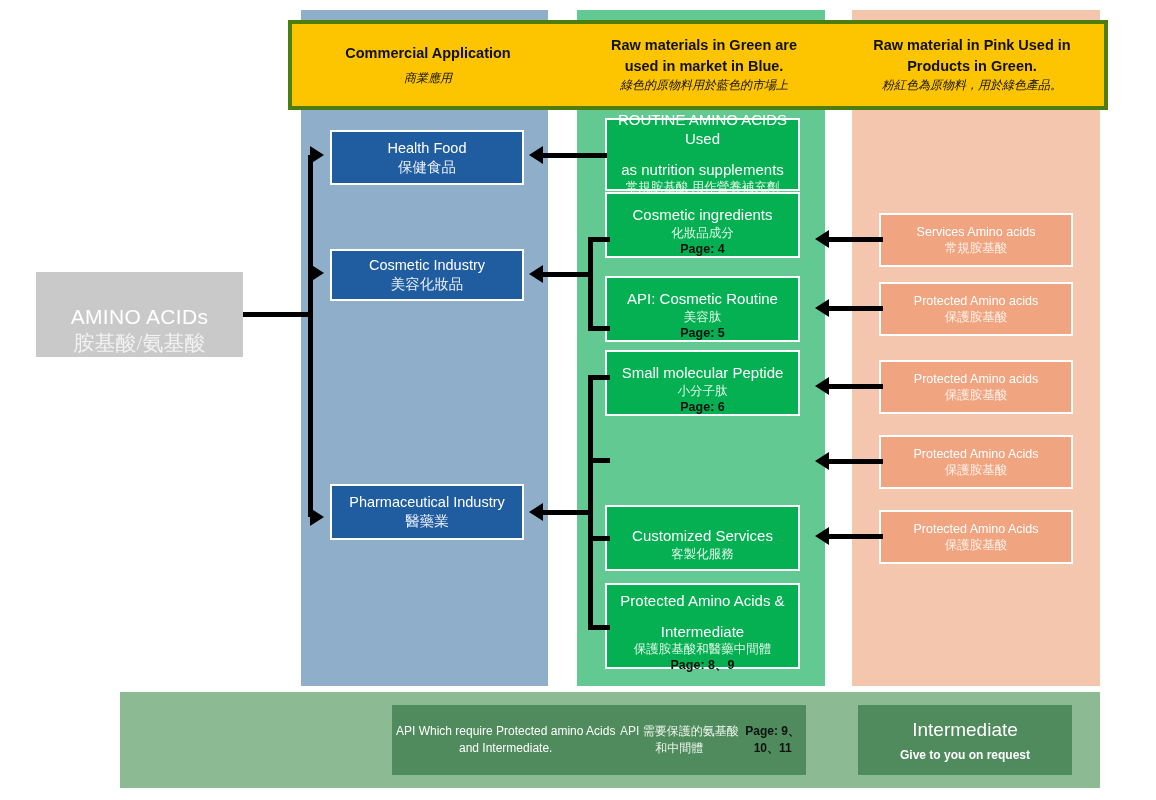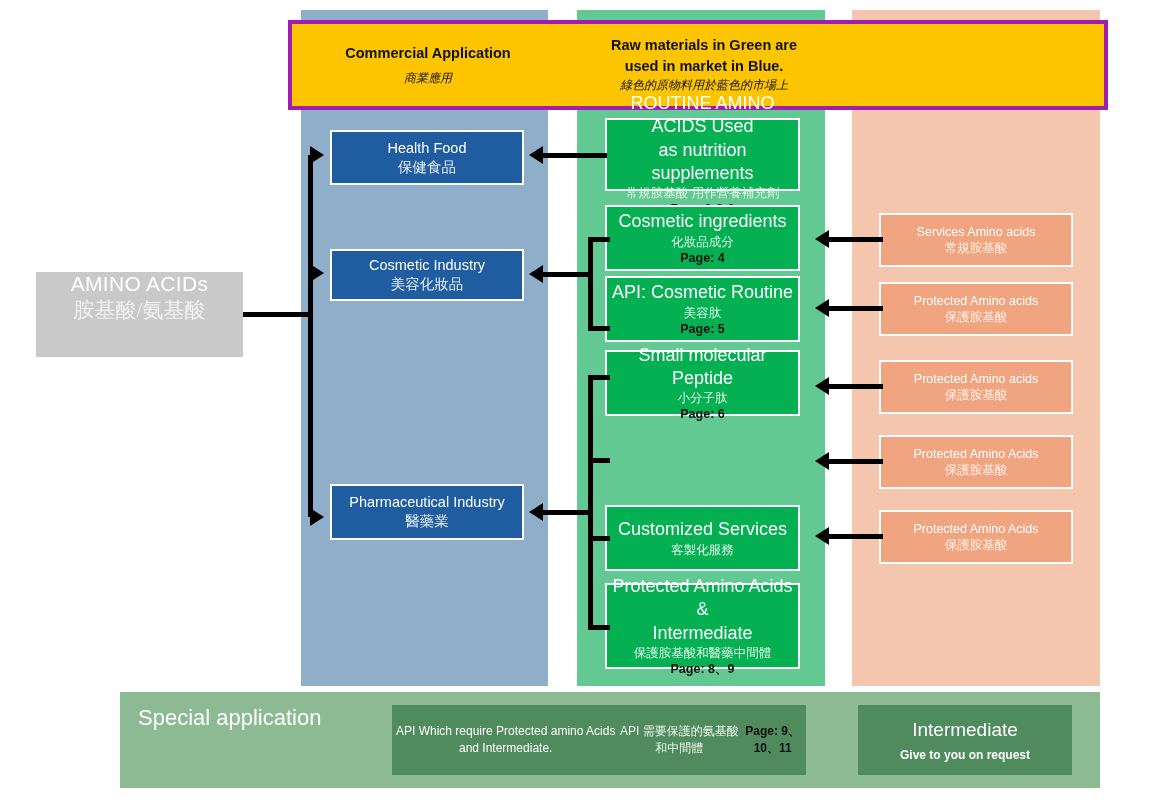--- a/index.html
+++ b/index.html
@@ -7,51 +7,51 @@
   #stage{position:relative;width:1156px;height:800px;background:#fff;}
 
   
   .col{position:absolute;top:10px;}
   #col-blue{left:301px;width:247px;height:676px;background:#8faec9;}
   #col-green{left:577px;width:248px;height:676px;background:#63c993;}
   #col-pink{left:852px;width:248px;height:676px;background:#f5c6ae;}
 
   
   #banner{position:absolute;left:288px;top:20px;width:820px;height:90px;
-          background:#fdc500;border:4px solid #a21caf;box-sizing:border-box;
+          background:#fdc500;border:4px solid #4d7c0f;box-sizing:border-box;
           display:flex;align-items:center;}
   .bcell{flex:0 0 auto;text-align:center;color:#111;line-height:1.45;}
   .bcell .en{font-weight:bold;font-size:14.5px;}
   .bcell .zh{font-size:12px;font-style:italic;}
   #bcell-1{width:272px;}
   #bcell-2{width:280px;}
   #bcell-3{width:256px;}
   .bspacer{height:6px;}
 
   
   .box{position:absolute;box-sizing:border-box;border:2px solid #ffffff;
        display:flex;flex-direction:column;align-items:center;justify-content:center;
        text-align:center;line-height:1.28;}
   .blue-box{background:#1f5ca0;}
   .blue-box .en{color:#ffffff;font-size:14.5px;}
   .blue-box .zh{color:#e9eef5;font-size:14.5px;}
 
   .green-box{background:#04b052;}
-  .green-box .en{color:#ffffff;font-size:18px;font-weight:500;}
+  .green-box .en{color:#ffffff;font-size:15px;font-weight:500;margin-top:12px;}
   .green-box .zh{color:#dff5e7;font-size:12.5px;}
   .green-box .pg{color:#111111;font-size:12.5px;font-weight:bold;}
 
   .pink-box{background:#f0a580;}
   .pink-box .en{color:#ffffff;font-size:12.5px;}
   .pink-box .zh{color:#fdf0e8;font-size:12.5px;}
 
   
   #amino{position:absolute;left:36px;top:272px;width:207px;height:85px;
          background:#c9c9c9;display:flex;flex-direction:column;
-         align-items:center;justify-content:flex-start;}
+         align-items:center;justify-content:flex-end;}
   #amino .en{color:#ffffff;font-size:21px;letter-spacing:.3px;}
   #amino .zh{color:#f2f2f2;font-size:21px;font-family:Liberation Serif, serif;}
 
   
   .blk{position:absolute;background:#000;}
   .arrow-l{position:absolute;width:0;height:0;
            border-top:9px solid transparent;border-bottom:9px solid transparent;
            border-right:14px solid #000;}
   .arrow-r{position:absolute;width:0;height:0;
            border-top:9px solid transparent;border-bottom:9px solid transparent;
@@ -87,20 +87,25 @@
     <div class="bcell" id="bcell-1">
       <div class="en">Commercial Application</div>
       <div class="bspacer"></div>
       <div class="zh">商業應用</div>
     </div>
     <div class="bcell" id="bcell-2">
       <div class="en">Raw materials in Green are</div>
       <div class="en">used in market in Blue.</div>
       <div class="zh">綠色的原物料用於藍色的市場上</div>
     </div>
+    <div class="bcell" id="bcell-3">
+      <div class="en">Raw material in Pink Used in</div>
+      <div class="en">Products in Green.</div>
+      <div class="zh">粉紅色為原物料，用於綠色產品。</div>
+    </div>
   </div>
 
   <div id="amino">
     <div class="en">AMINO ACIDs</div>
     <div class="zh">胺基酸/氨基酸</div>
   </div>
 
   <div class="blk" style="left:243px;top:312px;width:70px;height:5px;"></div>
   <div class="blk" style="left:308px;top:155px;width:5px;height:362px;"></div>
   <div class="arrow-r" style="left:310px;top:146px;"></div>
@@ -119,21 +124,21 @@
     <div class="en">Pharmaceutical Industry</div>
     <div class="zh">醫藥業</div>
   </div>
 
   <div class="box green-box" style="left:605px;top:118px;width:195px;height:73px;">
     <div class="en">ROUTINE AMINO ACIDS Used</div>
     <div class="en">as nutrition supplements</div>
     <div class="zh">常規胺基酸 用作營養補充劑</div>
     <div class="pg">Page:2 &amp; 3</div>
   </div>
-  <div class="box green-box" style="left:605px;top:205px;width:195px;height:66px;">
+  <div class="box green-box" style="left:605px;top:192px;width:195px;height:66px;">
     <div class="en">Cosmetic ingredients</div>
     <div class="zh">化妝品成分</div>
     <div class="pg">Page: 4</div>
   </div>
   <div class="box green-box" style="left:605px;top:276px;width:195px;height:66px;">
     <div class="en">API: Cosmetic Routine</div>
     <div class="zh">美容肽</div>
     <div class="pg">Page: 5</div>
   </div>
   <div class="box green-box" style="left:605px;top:350px;width:195px;height:66px;">
@@ -200,21 +205,20 @@
   <div class="arrow-l" style="left:815px;top:377px;"></div>
 
   <div class="blk" style="left:829px;top:459px;width:54px;height:5px;"></div>
   <div class="arrow-l" style="left:815px;top:452px;"></div>
 
   <div class="blk" style="left:829px;top:534px;width:54px;height:5px;"></div>
   <div class="arrow-l" style="left:815px;top:527px;"></div>
 
   <div id="special">
     <div id="special-label">
-      <span class="en">Special application</span>
     </div>
     <div id="api-box">
       <div class="en">API Which require Protected amino Acids and Intermediate.</div>
       <div class="zh">API 需要保護的氨基酸和中間體</div>
       <div class="pg">Page: 9、10、11</div>
     </div>
     <div id="inter-box">
       <div class="en">Intermediate</div>
       <div class="sub">Give to you on request</div>
     </div>

